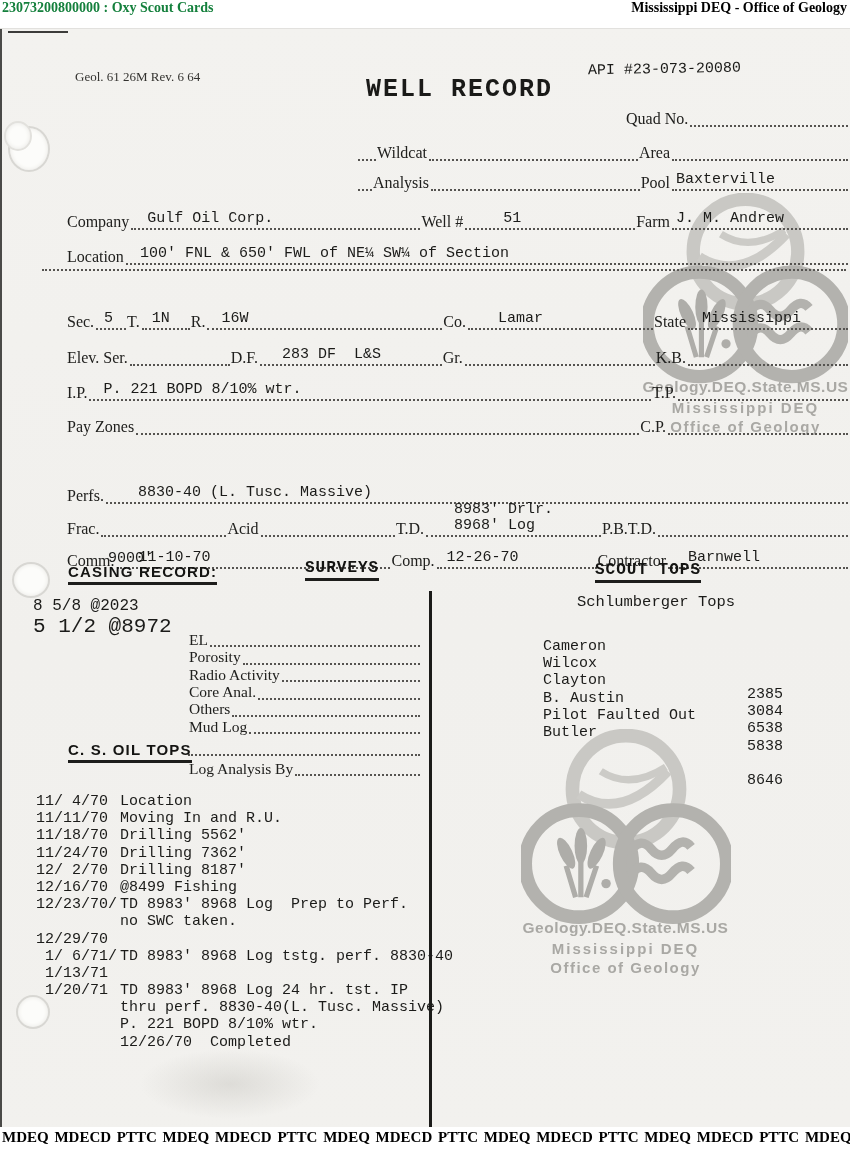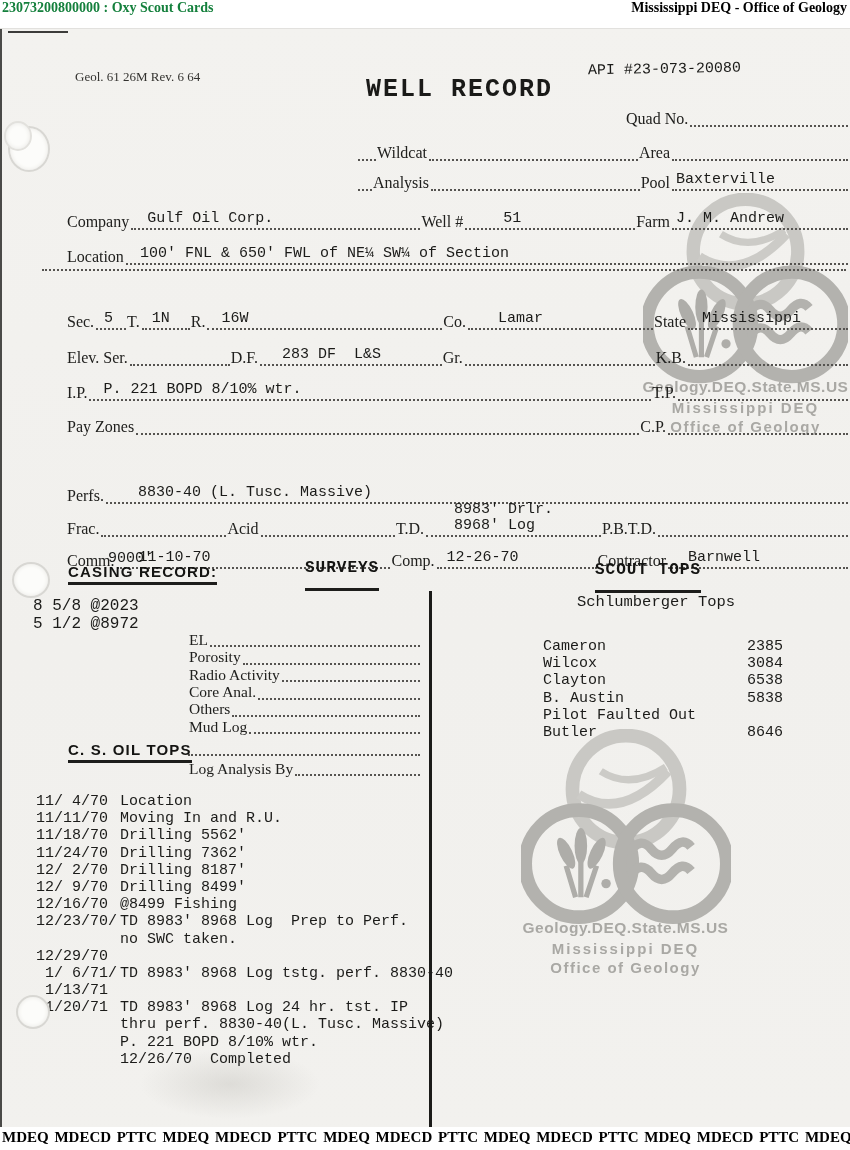--- a/index.html
+++ b/index.html
@@ -29,36 +29,36 @@
        padding:0 2px 0 1px;}
   .dl{border-bottom:2px dotted #555350;height:4px;position:relative;}
   .dlf{flex:1;}
   .val{position:absolute;bottom:2px;font:15px "Liberation Mono",monospace;color:#1b1b19;
        white-space:pre;line-height:1;text-align:right;}
   .typed{position:absolute;font:15px "Liberation Mono",monospace;color:#1b1b19;white-space:pre;
          line-height:1;z-index:2;}
   .hdr-sans{position:absolute;font:bold 15px "Liberation Sans",sans-serif;letter-spacing:1.2px;
             color:#141412;border-bottom:3px solid #1d1d1b;padding-bottom:2px;z-index:2;white-space:nowrap;}
   .hdr-mono{position:absolute;font:bold 16px "Liberation Mono",monospace;letter-spacing:1px;
-            color:#141412;border-bottom:3px solid #1d1d1b;padding-bottom:11px;z-index:2;white-space:nowrap;}
+            color:#141412;border-bottom:3px solid #1d1d1b;padding-bottom:1px;z-index:2;white-space:nowrap;}
   .title{position:absolute;left:366px;top:46px;font:bold 25px "Liberation Mono",monospace;
          letter-spacing:2px;color:#1a1a18;z-index:2;}
   .revnote{position:absolute;left:75px;top:40px;font:13px "Liberation Serif",serif;color:#33322f;z-index:2;}
   .api{position:absolute;left:588px;top:32px;font:15px "Liberation Mono",monospace;color:#1b1b19;
        transform:rotate(-1deg);z-index:2;white-space:pre;}
   .divider{position:absolute;left:429px;top:562px;width:3px;height:552px;background:#1b1b19;z-index:3;}
   
   .surv{position:absolute;left:188px;top:601px;width:232px;z-index:2;}
   .surv-row{display:flex;align-items:flex-end;height:17.4px;}
   .surv-row .lbl{font-size:15.5px;}
   
   .scout{position:absolute;left:543px;top:609px;width:250px;z-index:2;}
   .scout-row{display:flex;height:17.2px;font:15px "Liberation Mono",monospace;color:#1b1b19;}
   .scout-row .nm{width:204px;white-space:pre;}
-  .scout-row .dp{width:44px;white-space:pre;}
+  .scout-row .dp{width:44px;white-space:pre;margin-top:48px;}
   
   .oillog{position:absolute;left:36px;top:764px;width:430px;z-index:2;}
   .oil-row{display:flex;height:17.2px;font:15px "Liberation Mono",monospace;color:#1b1b19;}
   .oil-row .dt{width:84px;white-space:pre;}
   .oil-row .tx{white-space:pre;}
   
   .wm{position:absolute;z-index:1;text-align:center;color:#a9a8a4;}
   .wm .t1{font:bold 15.5px "Liberation Sans",sans-serif;letter-spacing:.5px;margin-top:-14px;white-space:nowrap;}
   .wm .t2{font:bold 15px "Liberation Sans",sans-serif;letter-spacing:2px;margin-top:3px;white-space:nowrap;}
   .wm .t3{font:bold 15px "Liberation Sans",sans-serif;letter-spacing:1.5px;margin-top:2px;white-space:nowrap;}
@@ -261,21 +261,21 @@
     </span>
   </div>
 
   <div class="typed" style="left:108px;top:522px;">9000'</div>
 
   <div class="hdr-sans" style="left:68px;top:534px;">CASING RECORD:</div>
   <div class="hdr-mono" style="left:305px;top:530px;">SURVEYS</div>
   <div class="hdr-mono" style="left:595px;top:532px;">SCOUT TOPS</div>
 
   <div class="typed" style="left:33px;top:569px;font-size:16px;">8 5/8 @2023</div>
-  <div class="typed" style="left:33px;top:587px;font-size:16px;">5 1/2 @8972</div>
+  <div class="typed" style="left:33px;top:587px;font-size:21px;">5 1/2 @8972</div>
 
   <div class="surv">
     <div class="surv-row">
       <span class="lbl">EL</span>
       <span class="dl dlf"></span>
     </div>
     <div class="surv-row">
       <span class="lbl">Porosity</span>
       <span class="dl dlf"></span>
     </div>
@@ -346,24 +346,20 @@
         <span class="dt">11/18/70</span>
         <span class="tx">Drilling 5562'</span>
       </div>
     <div class="oil-row">
         <span class="dt">11/24/70</span>
         <span class="tx">Drilling 7362'</span>
       </div>
     <div class="oil-row">
         <span class="dt">12/ 2/70</span>
         <span class="tx">Drilling 8187'</span>
-      </div>
-    <div class="oil-row">
-        <span class="dt">12/ 9/70</span>
-        <span class="tx">Drilling 8499'</span>
       </div>
     <div class="oil-row">
         <span class="dt">12/16/70</span>
         <span class="tx">@8499 Fishing</span>
       </div>
     <div class="oil-row">
         <span class="dt">12/23/70/</span>
         <span class="tx">TD 8983' 8968 Log  Prep to Perf.</span>
       </div>
     <div class="oil-row">

